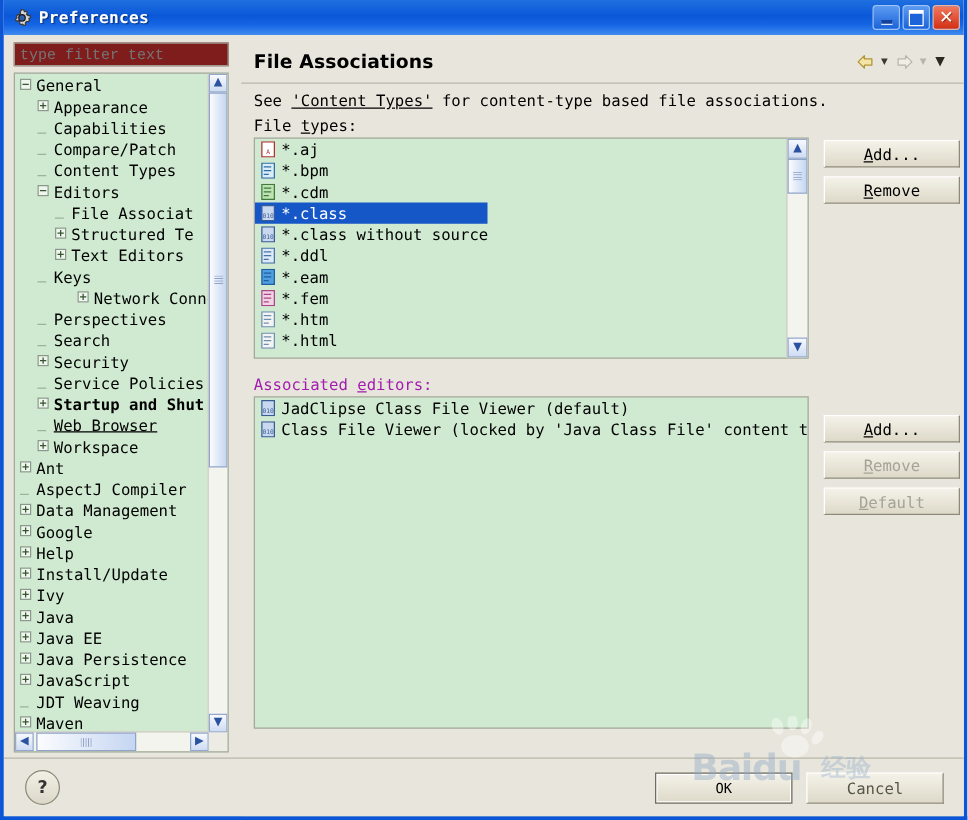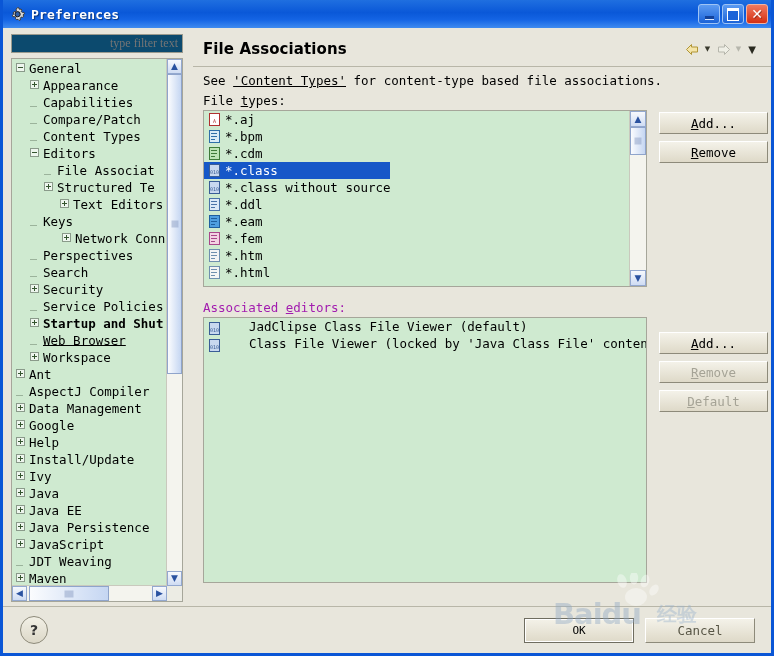--- a/index.html
+++ b/index.html
@@ -88,27 +88,26 @@
   #left-pane {
     position: absolute;
     left: 5px; top: 6px;
     width: 182px; height: 568px;
   }
   #filter-input {
     position: absolute; left: 3px; top: 0;
     width: 172px; height: 19px;
     box-sizing: border-box;
     border: 1px solid #9a9a8e;
-    background: #0c4a6e;
+    background: #7f1d1d;
     color: #b9b9b0;
-    font-family: Liberation Serif, serif;
+    font-family: Liberation Mono, monospace;
     font-size: 12px;
     padding: 2px 4px;
     outline: none;
-    text-align: right;
   }
   #tree-outer {
     position: absolute;
     left: 3px; top: 24px;
     width: 172px; height: 544px;
     box-sizing: border-box;
     border: 1px solid #a6a69a;
     background: #cfead0;
     overflow: hidden;
   }
@@ -286,21 +285,21 @@
     border:1px solid #a6a69a;
     background:#cfead0;
     overflow:hidden;
   }
   .erow {
     height:17px; line-height:17px;
     padding-left:4px;
     white-space:nowrap;
     font-family:"DejaVu Sans Mono", monospace;
     font-size:12.5px; color:#000;
-    display:flex; align-items:flex-end;gap:24px;
+    display:flex; align-items:center;
   }
 
   
   #footer-sep {
     position:absolute; left:0; right:0; bottom:46px;
     height:1px; background:#b8b6a8;
   }
   #help-btn {
     position:absolute; left:17px; bottom:9px;
     width:26px; height:26px; border-radius:50%;
@@ -389,21 +388,21 @@
       <div id="tree-outer">
         <div id="tree-clip">
             <div class="tnode" style="padding-left: 4px;"><span class="tw minus"></span><span class="tlabel">General</span></div>
             <div class="tnode" style="padding-left: 18px;"><span class="tw plus"></span><span class="tlabel">Appearance</span></div>
             <div class="tnode" style="padding-left: 18px;"><span class="dash"></span><span class="tlabel">Capabilities</span></div>
             <div class="tnode" style="padding-left: 18px;"><span class="dash"></span><span class="tlabel">Compare/Patch</span></div>
             <div class="tnode" style="padding-left: 18px;"><span class="dash"></span><span class="tlabel">Content Types</span></div>
             <div class="tnode" style="padding-left: 18px;"><span class="tw minus"></span><span class="tlabel">Editors</span></div>
             <div class="tnode" style="padding-left: 32px;"><span class="dash"></span><span class="tlabel">File Associat</span></div>
             <div class="tnode" style="padding-left: 32px;"><span class="tw plus"></span><span class="tlabel">Structured Te</span></div>
-            <div class="tnode" style="padding-left: 48px;"><span class="tw plus"></span><span class="tlabel">Text Editors</span></div>
+            <div class="tnode" style="padding-left: 32px;"><span class="tw plus"></span><span class="tlabel">Text Editors</span></div>
             <div class="tnode" style="padding-left: 18px;"><span class="dash"></span><span class="tlabel">Keys</span></div>
             <div class="tnode" style="padding-left: 18px; margin-left: 32px;"><span class="tw plus"></span><span class="tlabel">Network Connecti</span></div>
             <div class="tnode" style="padding-left: 18px;"><span class="dash"></span><span class="tlabel">Perspectives</span></div>
             <div class="tnode" style="padding-left: 18px;"><span class="dash"></span><span class="tlabel">Search</span></div>
             <div class="tnode" style="padding-left: 18px;"><span class="tw plus"></span><span class="tlabel">Security</span></div>
             <div class="tnode" style="padding-left: 18px;"><span class="dash"></span><span class="tlabel">Service Policies</span></div>
             <div class="tnode" style="padding-left: 18px; font-weight: bold;"><span class="tw plus"></span><span class="tlabel">Startup and Shut</span></div>
             <div class="tnode" style="padding-left: 18px; text-decoration: underline;"><span class="dash"></span><span class="tlabel">Web Browser</span></div>
             <div class="tnode" style="padding-left: 18px;"><span class="tw plus"></span><span class="tlabel">Workspace</span></div>
             <div class="tnode" style="padding-left: 4px;"><span class="tw plus"></span><span class="tlabel">Ant</span></div>

